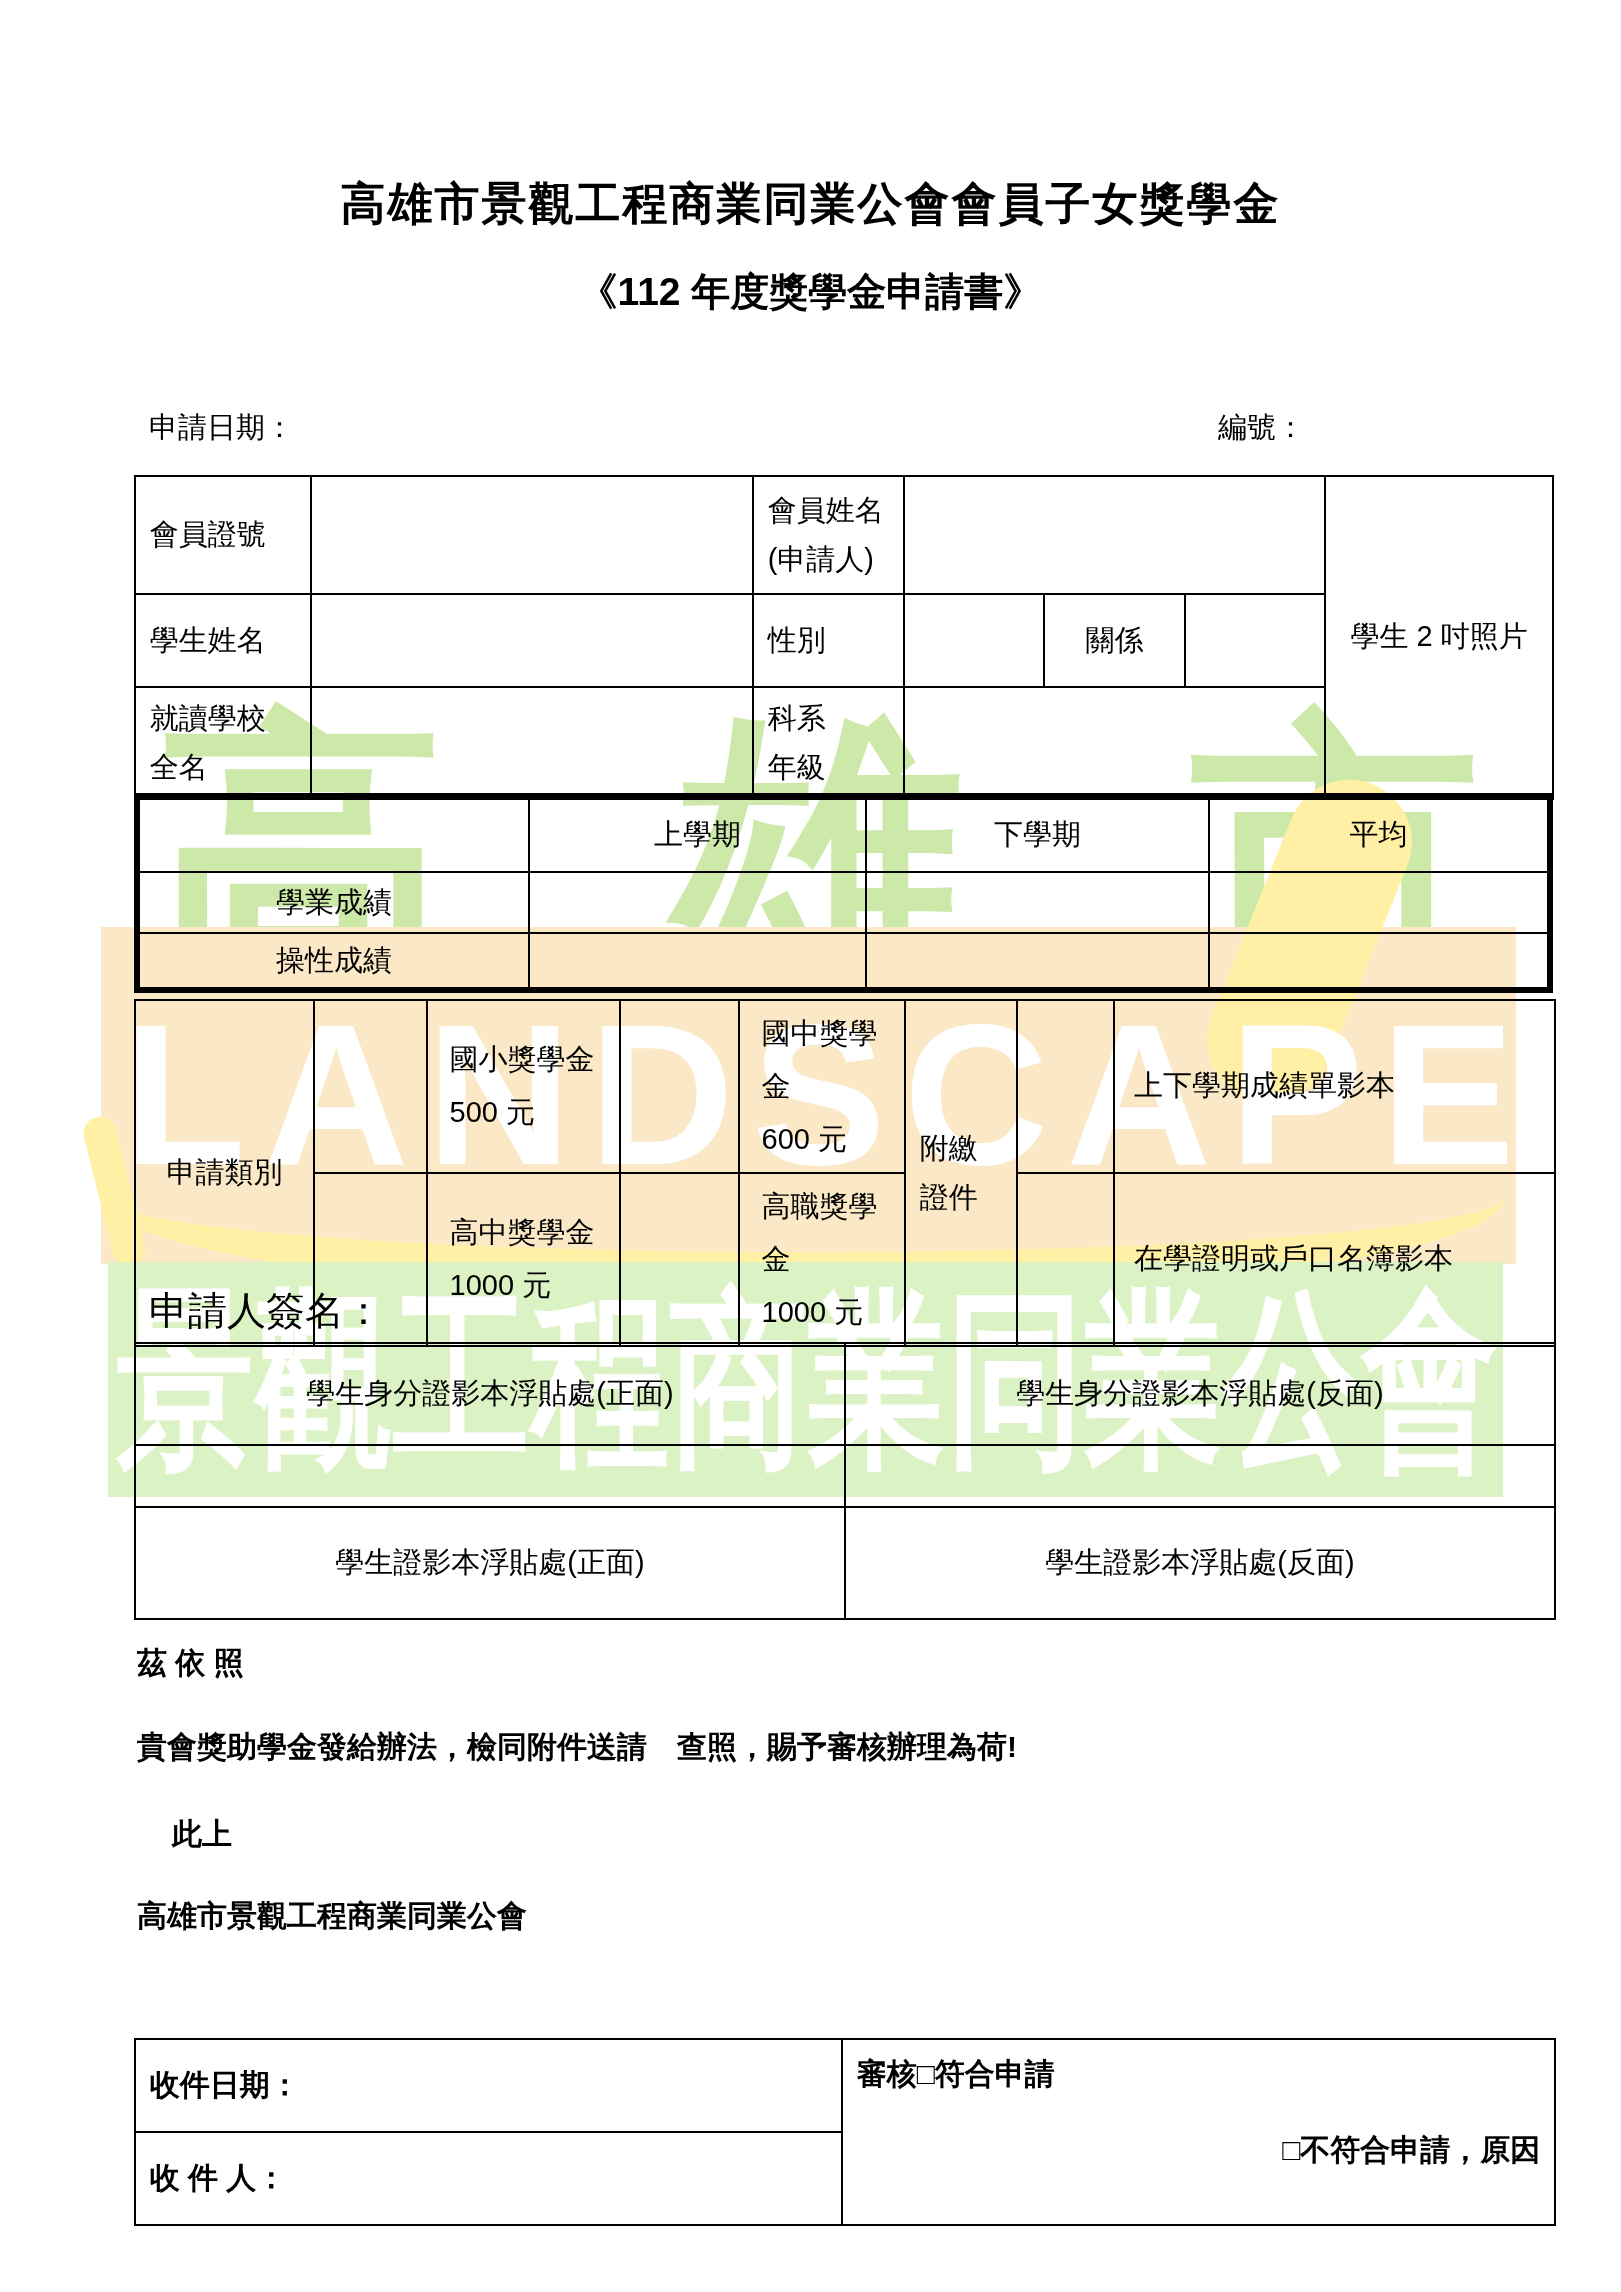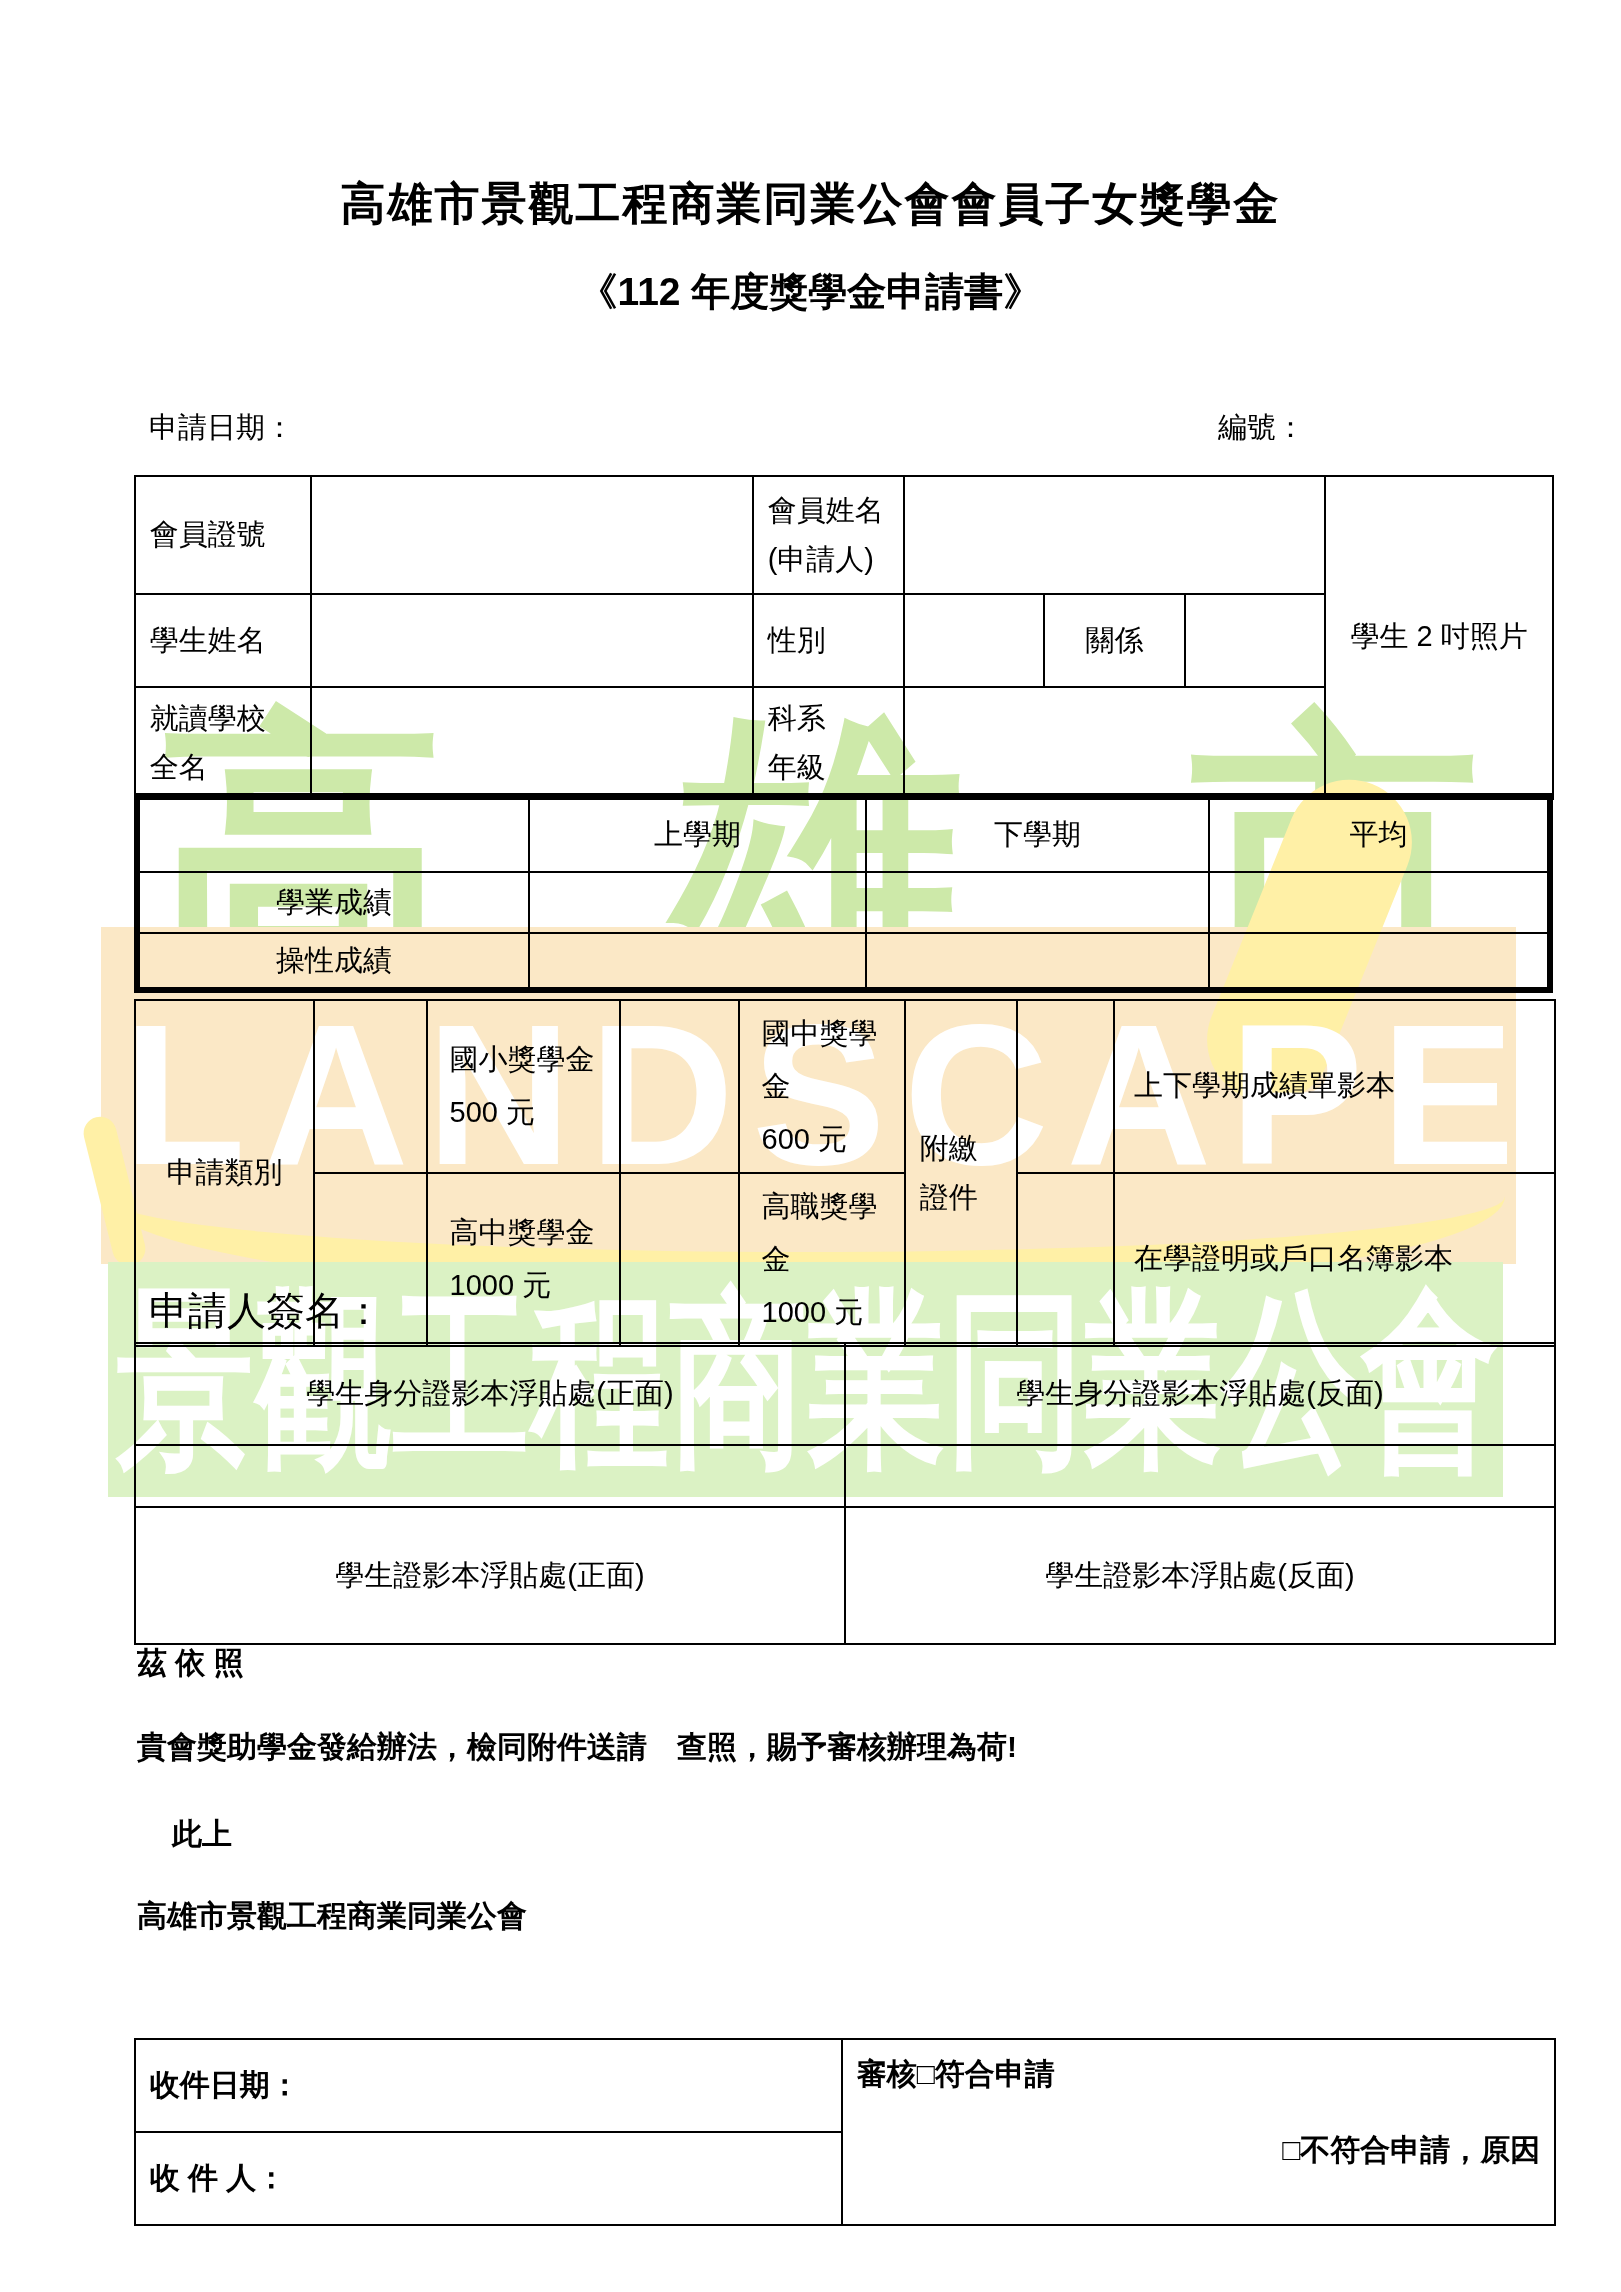--- a/index.html
+++ b/index.html
@@ -239,21 +239,21 @@
         </colgroup>
       <tbody>
           <tr style="height:102px">
         <td>學生身分證影本浮貼處(正面)</td>
         <td>學生身分證影本浮貼處(反面)</td>
       </tr>
       <tr style="height:62px">
         <td></td>
         <td></td>
       </tr>
-      <tr style="height:137px">
+      <tr style="height:112px">
         <td>學生證影本浮貼處(正面)</td>
         <td>學生證影本浮貼處(反面)</td>
       </tr>
     </tbody>
       </table>
 
     <div class="closing-line" style="top:1629px;">茲 依 照</div>
     <div class="closing-line" style="top:1713px;">貴會獎助學金發給辦法，檢同附件送請　查照，賜予審核辦理為荷!</div>
     <div class="closing-line" style="top:1800px;left:172px;">此上</div>
     <div class="closing-line" style="top:1882px;">高雄市景觀工程商業同業公會</div>

